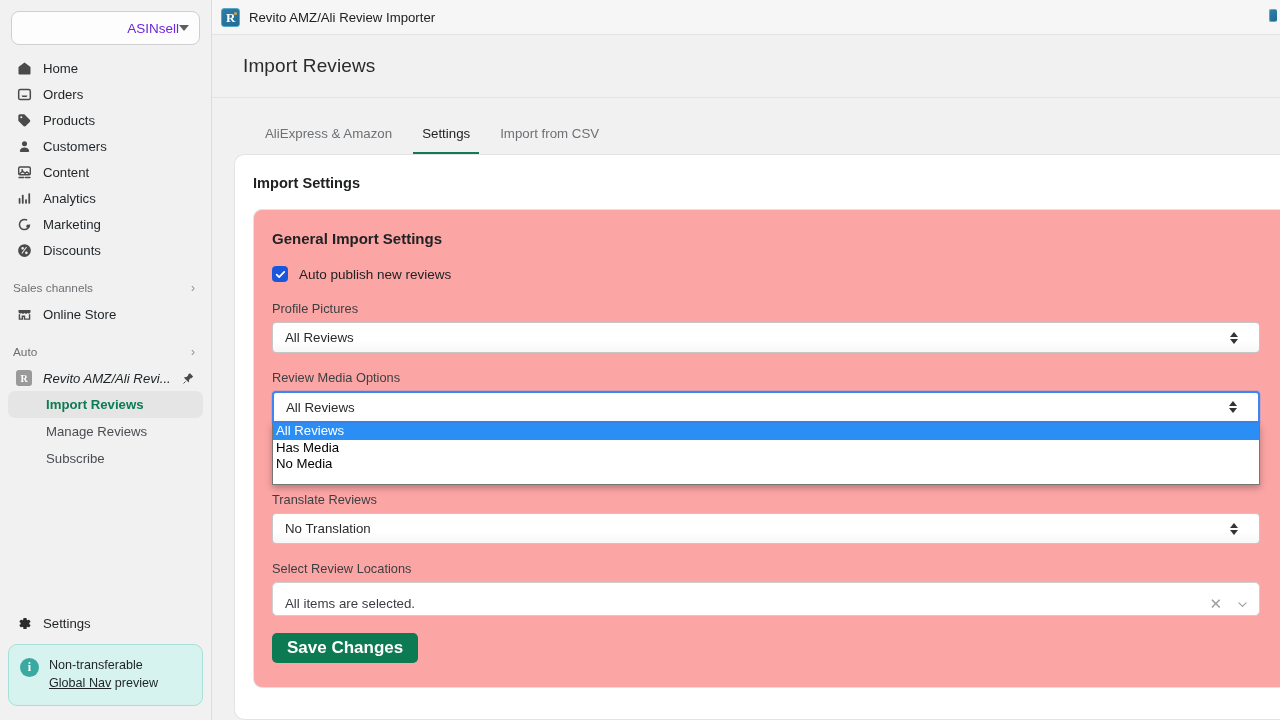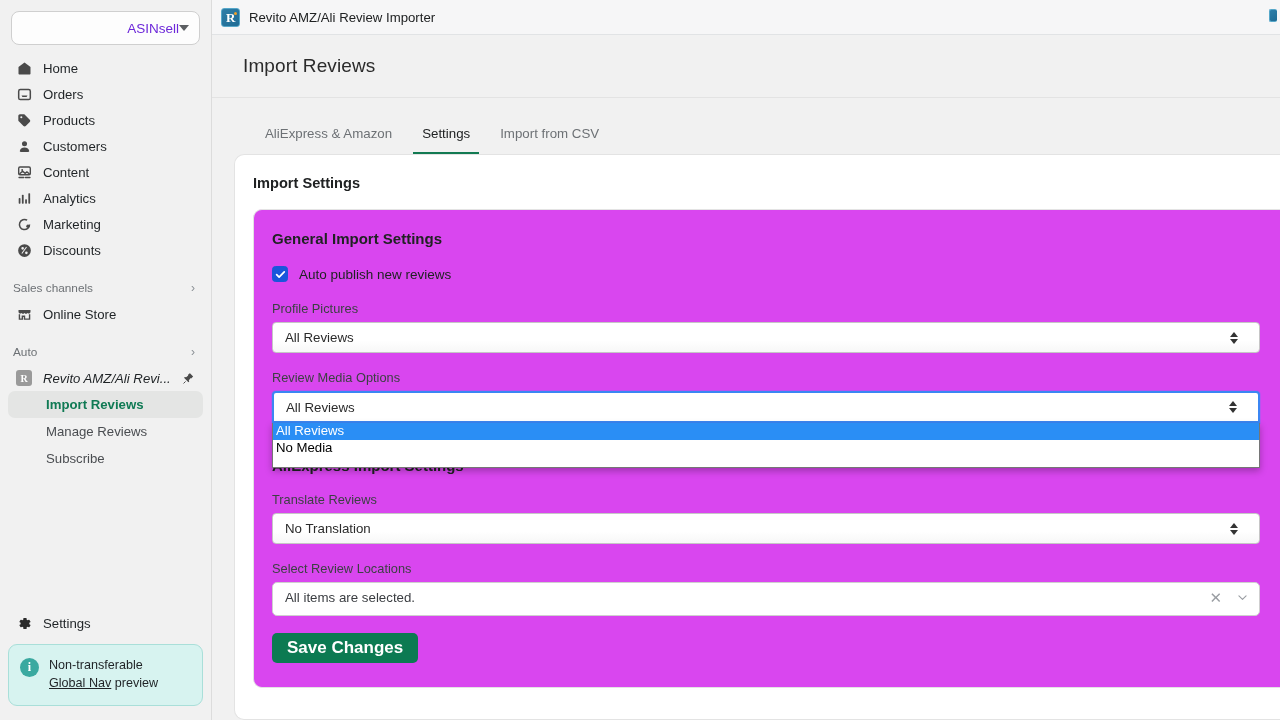--- a/index.html
+++ b/index.html
@@ -187,21 +187,21 @@
     overflow: visible;
   }
   .card-h2 { font-size: 14.6px; font-weight: 700; color: #202223; padding: 0 0 0 18px; }
 
   .inner-card {
     margin: 18px 0 8px 18px;
     border: 1px solid #e3e3e3;
     border-right: none;
     border-radius: 9px 0 0 9px;
     padding: 20px 0 24px 18px;
-    background: #d946ef;
+    background: #fca5a5;
     position: relative;
   }
   .inner-h3 { font-size: 15px; font-weight: 700; color: #202223; margin-bottom: 19px; }
   .inner-h3.second { margin-top: 0; margin-bottom: 18px; }
 
   .checkbox-row { display:flex; align-items:center; gap: 11px; margin-bottom: 19px; }
   .cbox {
     width: 16px; height: 16px; border-radius: 3.5px;
     background: #1a56db; border: 1px solid #1a56db;
     display:flex; align-items:center; justify-content:center;
@@ -263,21 +263,21 @@
     white-space: nowrap;
   }
   .dd-option.selected { background: #2a8ef5; color: #ffffff; }
   .dd-pad { height: 11px; background:#fff; }
 
   .multiselect-box {
     width: 988px; height: 34px;
     border: 1px solid #cfcfcf;
     border-radius: 5px;
     background: #fff;
-    display:flex; align-items:center;
+    display:flex; align-items:flex-end;
     padding: 0 10px 4px 12px;
     font-size: 13.3px; color: #3a3d41;
     cursor: pointer;
   }
   .multiselect-box .ms-val { flex:1; white-space:nowrap; overflow:hidden; text-overflow:ellipsis; }
   .ms-x { color:#9a9ea3; font-size: 15px; line-height:1; margin-right: 14px; cursor:pointer; font-weight:300; }
   .ms-chev { color:#9a9ea3; line-height:1; display:flex; align-items:center; cursor:pointer; }
 
   .save-btn {
     margin-top: 3px;
@@ -522,20 +522,21 @@
           <div class="select-box open">
             <span class="val">All Reviews</span>
             <span class="spinner">
                 <i class="up"></i>
                 <i class="dn"></i>
               </span>
           </div>
 
           <div class="dropdown-list">
             <div class="dd-option selected">All Reviews</div>
+            <div class="dd-option">Has Media</div>
             <div class="dd-option">No Media</div>
             <div class="dd-pad"></div>
           </div>
         </div>
 
         <div class="inner-h3 second">AliExpress Import Settings</div>
 
         <div class="field">
           <label class="field-label">Translate Reviews</label>
           <div class="select-box">

